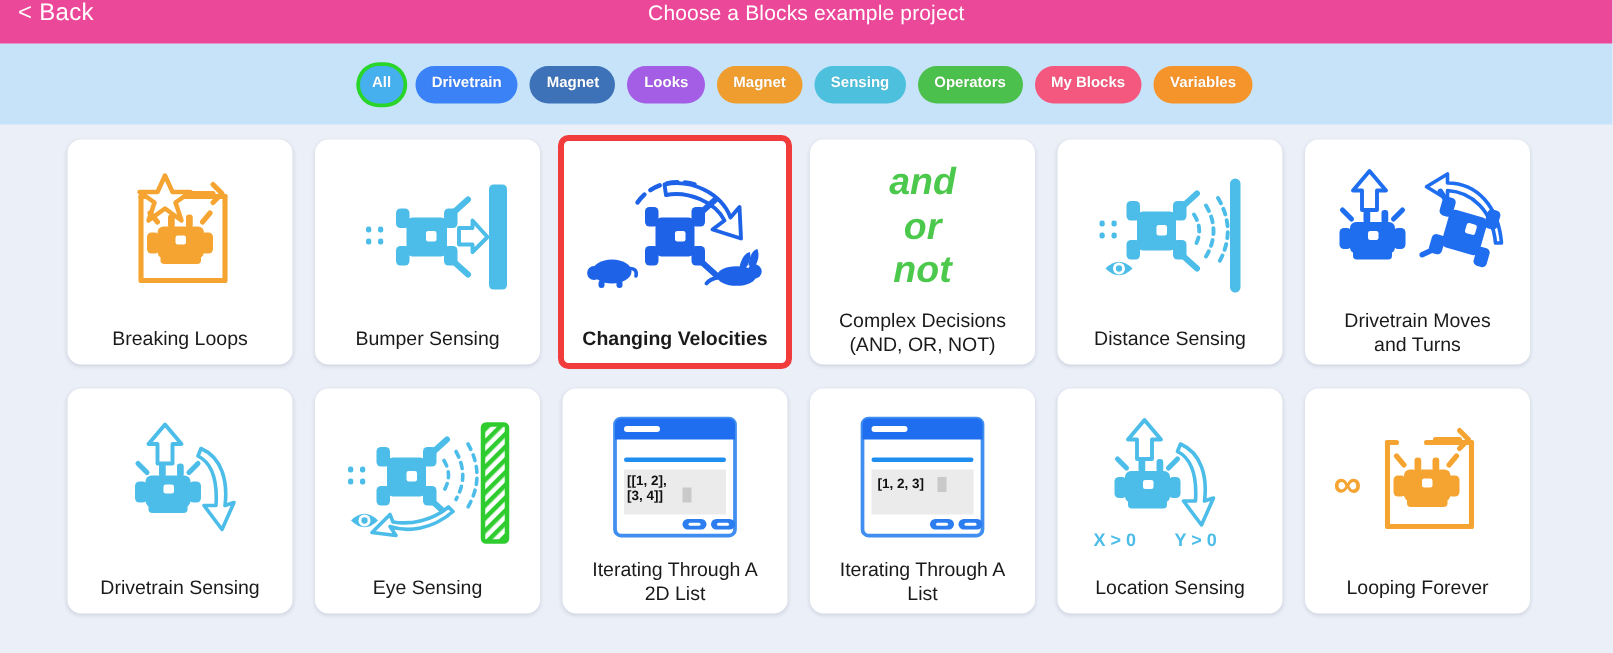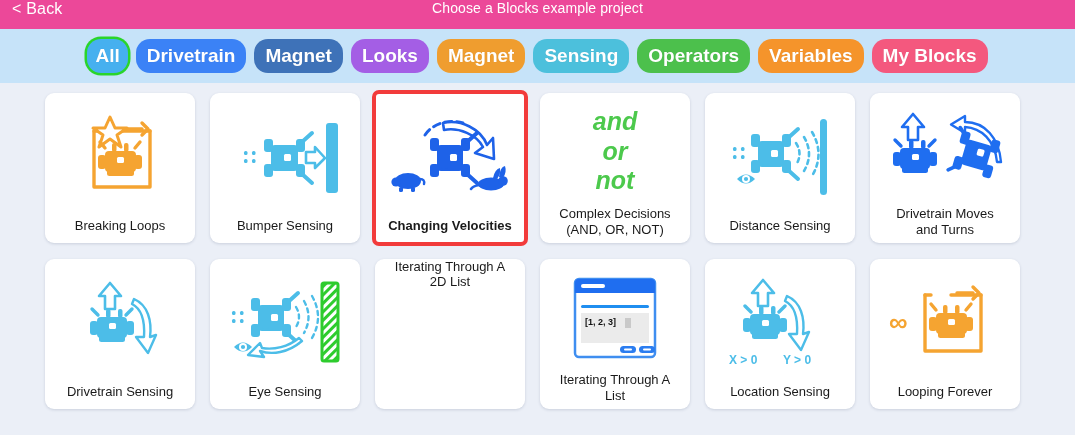--- a/index.html
+++ b/index.html
@@ -39,21 +39,21 @@
     height: 54px;
     background: #c6e3f9;
     display: flex;
     align-items: center;
     justify-content: center;
     gap: 8px;
   }
   .pill {
     border-radius: 14px;
     color: #ffffff;
-    font-size: 19px;
+    font-size: 10px;
     font-weight: bold;
     line-height: 1;
     padding: 7px 11px 8px;
     white-space: nowrap;
     cursor: pointer;
     user-select: none;
     text-shadow: 0 0 1px rgba(0,0,0,.12);
   }
   .pill.sel {
     box-shadow: 0 0 0 2.5px #2ad52a;
@@ -129,22 +129,22 @@
 </div>
 
 <div class="filterbar">
   <span class="pill sel" style="background:#46b0ef">All</span>
   <span class="pill" style="background:#3b82f6">Drivetrain</span>
   <span class="pill" style="background:#3e72b8">Magnet</span>
   <span class="pill" style="background:#a45ee5">Looks</span>
   <span class="pill" style="background:#ef9d2f">Magnet</span>
   <span class="pill" style="background:#4cc0dc">Sensing</span>
   <span class="pill" style="background:#4cc04c">Operators</span>
+  <span class="pill" style="background:#f4587e">My Blocks</span>
   <span class="pill" style="background:#f5942b">Variables</span>
-  <span class="pill" style="background:#f4587e">My Blocks</span>
 </div>
 
 <div class="grid-wrap">
 
   <div class="row">
 
     <div class="card">
       <div class="card-art">
         <svg width="96" height="92" viewBox="0 0 96 92">
           <g fill="none" stroke="#f5a431" stroke-width="3.4" stroke-linecap="round" stroke-linejoin="round">
@@ -371,20 +371,36 @@
             <circle cx="21" cy="72" r="4" fill="#ffffff"></circle>
             <circle cx="21" cy="72" r="2.1" fill="#4cbde8"></circle>
           </g>
           <path d="M80 66 C 66 78, 50 80, 38 76 L42 82 L26 80 L38 68 L40 73 C 52 75, 66 72, 77 63 Z" fill="#ffffff" stroke="#4cbde8" stroke-width="2.4" stroke-linejoin="round"></path>
         </svg>
       </div>
       <div class="card-label">Eye Sensing</div>
     </div>
 
     <div class="card">
+      <div class="card-art">
+        <svg width="96" height="90" viewBox="0 0 96 90">
+          <rect x="8" y="6" width="80" height="78" rx="4" fill="#ffffff" stroke="#3f8ef0" stroke-width="2.5"></rect>
+          <path d="M8 10 a4 4 0 0 1 4 -4 h72 a4 4 0 0 1 4 4 v10 h-80 Z" fill="#1f6ef0"></path>
+          <rect x="14" y="11" width="24" height="4" rx="2" fill="#ffffff"></rect>
+          <rect x="14" y="32" width="68" height="3" rx="1.5" fill="#1f8ef0"></rect>
+          <rect x="14" y="40" width="68" height="30" fill="#ebebeb"></rect>
+          <text x="16" y="50" font-family="'Liberation Sans', sans-serif" font-size="9" font-weight="bold" fill="#111">[[1, 2],</text>
+          <text x="16" y="60" font-family="'Liberation Sans', sans-serif" font-size="9" font-weight="bold" fill="#111">[3, 4]]</text>
+          <rect x="53" y="52" width="6" height="10" fill="#c9c9c9"></rect>
+          <rect x="53" y="73" width="16" height="7" rx="3.5" fill="#2b7df0"></rect>
+          <rect x="57" y="75.5" width="8" height="2" rx="1" fill="#ffffff"></rect>
+          <rect x="72" y="73" width="16" height="7" rx="3.5" fill="#2b7df0"></rect>
+          <rect x="76" y="75.5" width="8" height="2" rx="1" fill="#ffffff"></rect>
+        </svg>
+      </div>
       <div class="card-label two-line" style="white-space:pre-line">Iterating Through A
 2D List</div>
     </div>
 
     <div class="card">
       <div class="card-art">
         <svg width="96" height="90" viewBox="0 0 96 90">
           <rect x="8" y="6" width="80" height="78" rx="4" fill="#ffffff" stroke="#3f8ef0" stroke-width="2.5"></rect>
           <path d="M8 10 a4 4 0 0 1 4 -4 h72 a4 4 0 0 1 4 4 v10 h-80 Z" fill="#1f6ef0"></path>
           <rect x="14" y="11" width="24" height="4" rx="2" fill="#ffffff"></rect>

